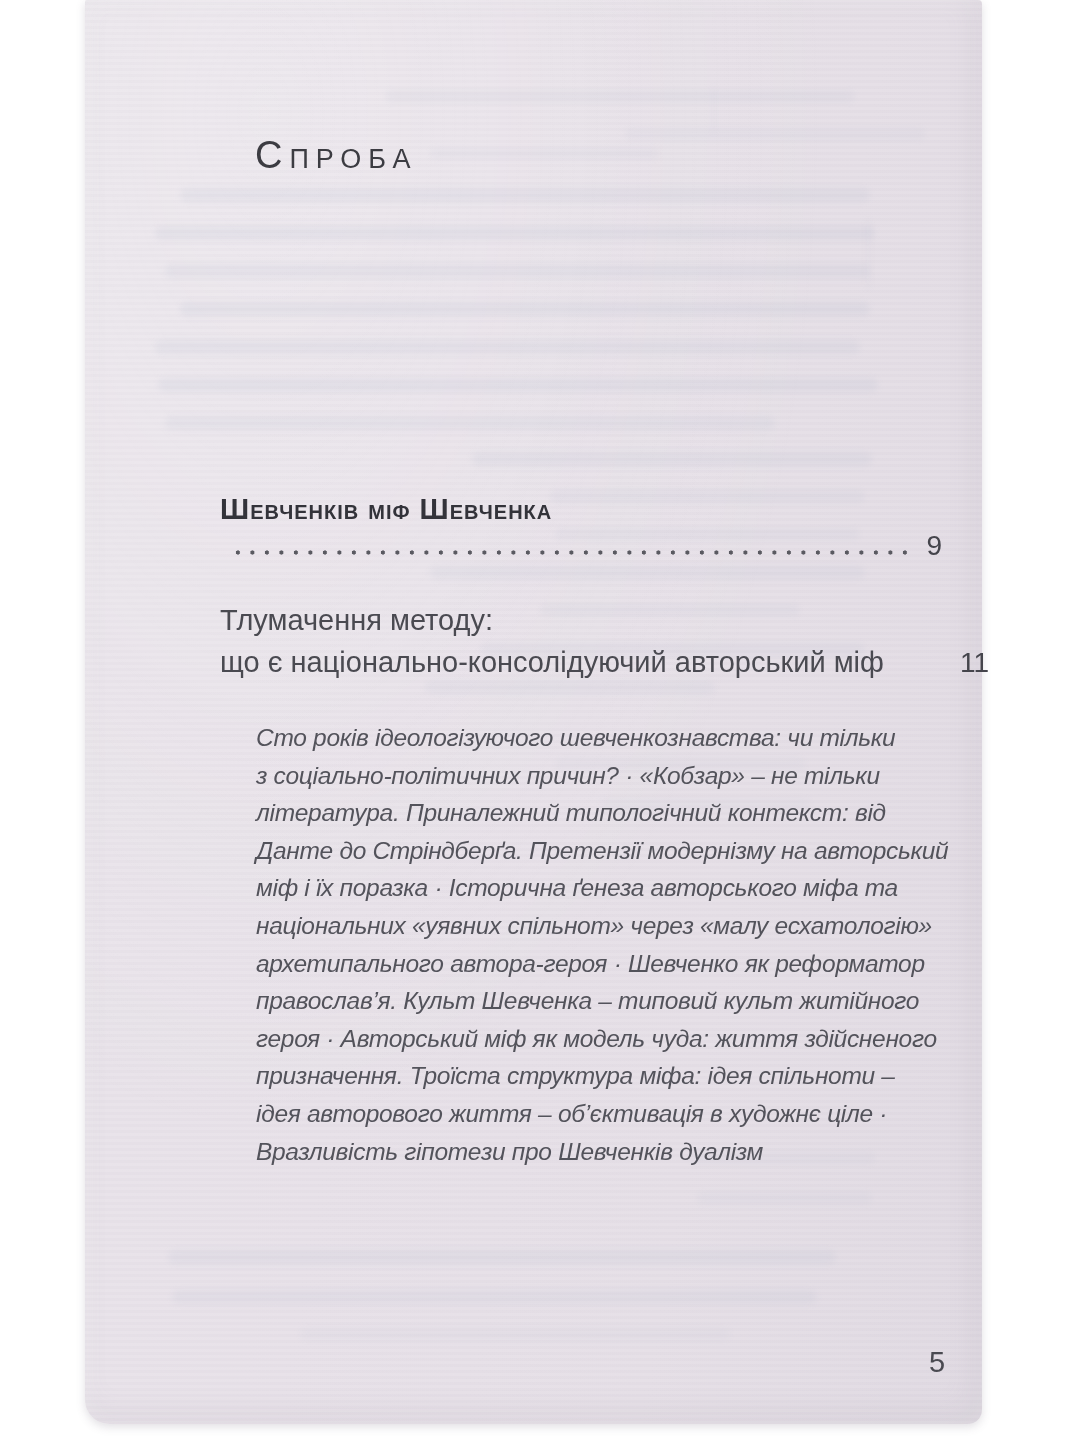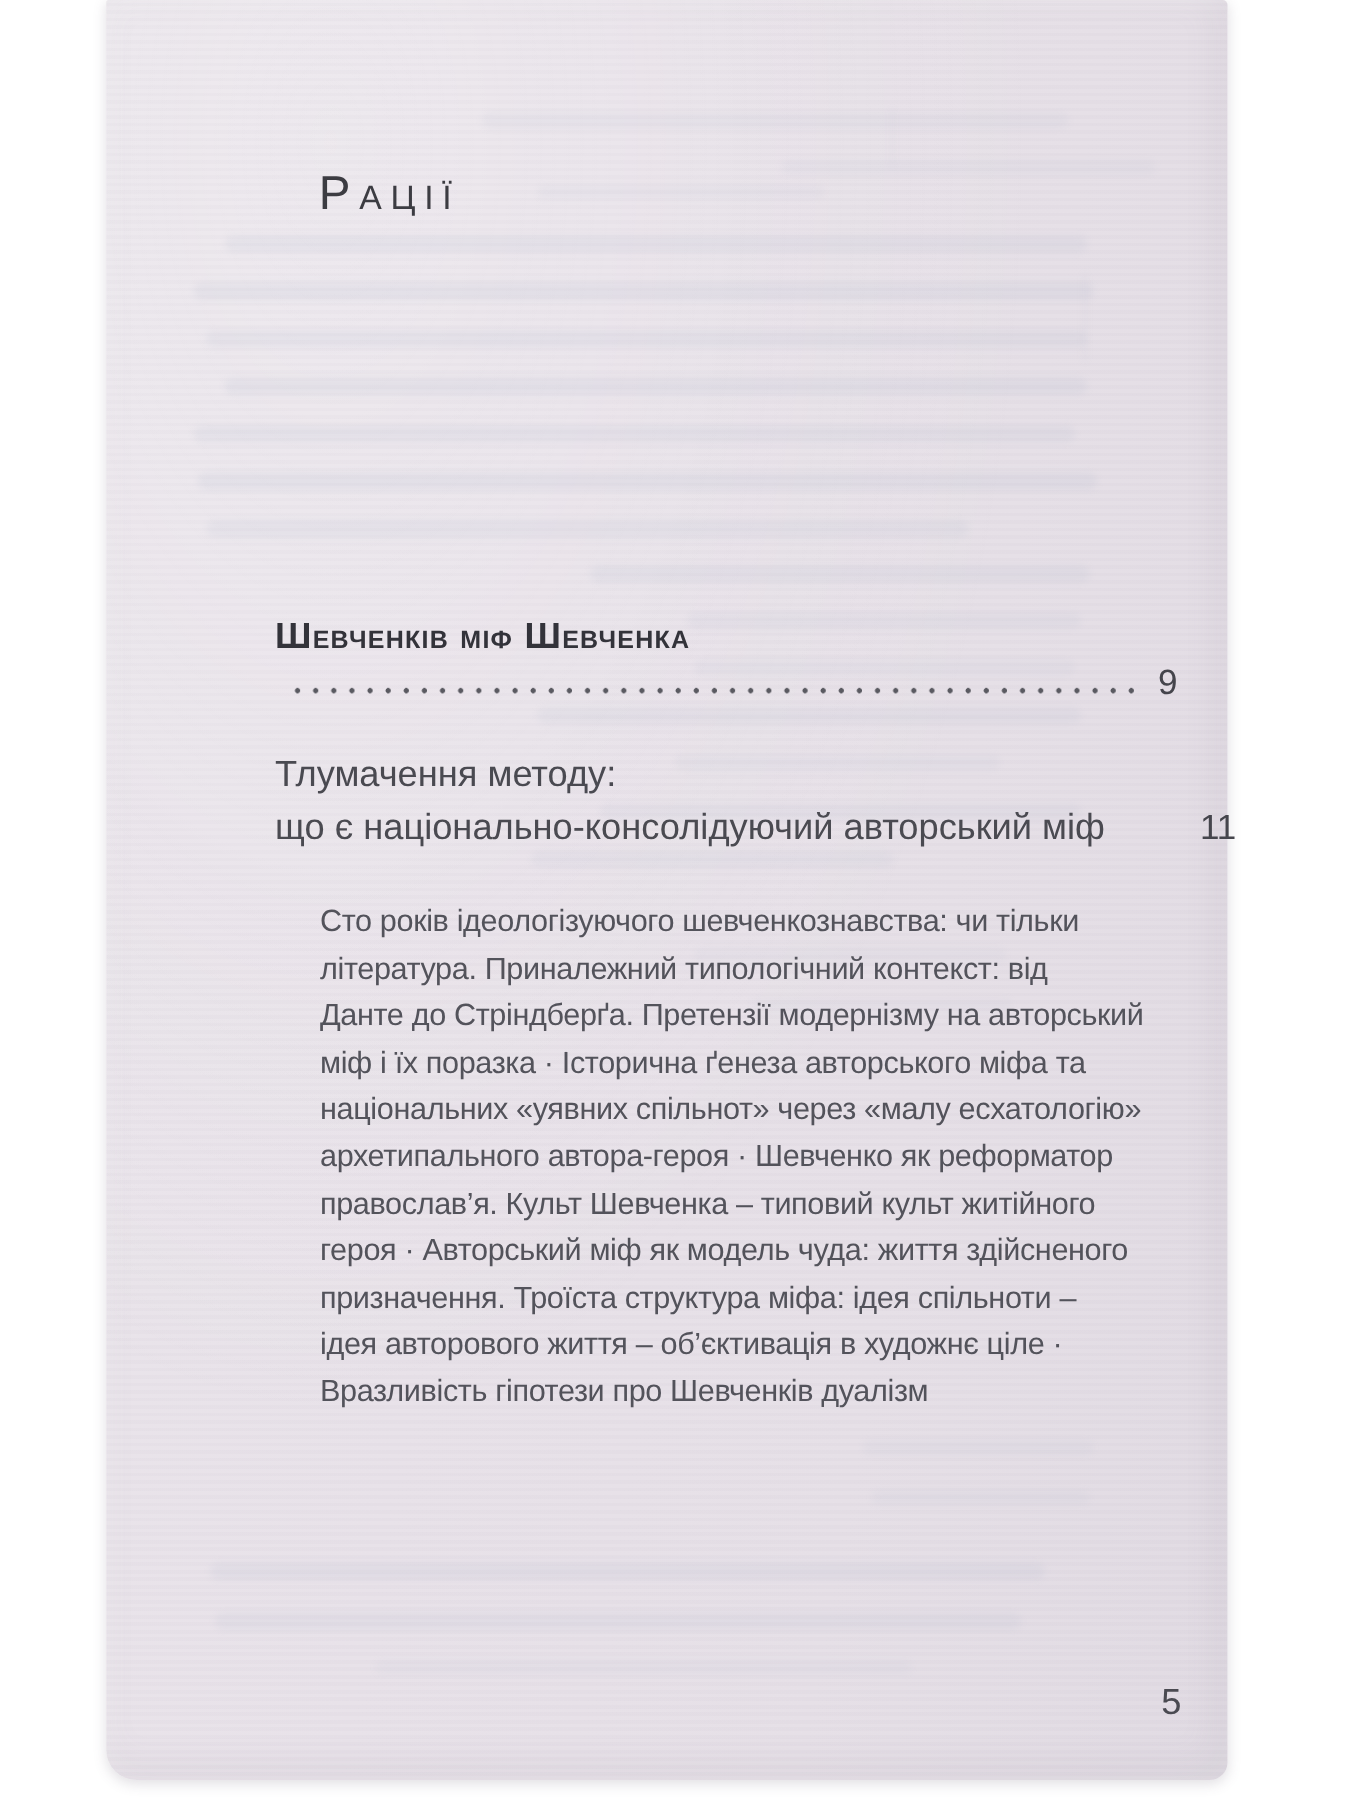--- a/index.html
+++ b/index.html
@@ -88,20 +88,21 @@
     color: #45454c;
   }
   .toc-title-2 {
     left: 135px; top: 604px;
     font-size: 29px;
     color: #4a4a51;
   }
   .annotation {
     position: absolute; z-index: 2;
     left: 171px; top: 719px;
+    font-style: italic;
     font-size: 24.5px;
     line-height: 37.6px;
     letter-spacing: -0.3px;
     color: #53535b;
   }
   .annotation div { white-space: nowrap; }
   .folio {
     left: 844px; top: 1346px;
     font-size: 29px;
     color: #4a4a51;
@@ -133,39 +134,40 @@
       <div class="ghost" style="left: 515px; top: 798px; width: 210px; height: 11px; opacity: 0.05;"></div>
       <div class="ghost" style="left: 605px; top: 1152px; width: 185px; height: 12px; opacity: 0.07;"></div>
       <div class="ghost" style="left: 612px; top: 1192px; width: 175px; height: 12px; opacity: 0.07;"></div>
       <div class="ghost" style="left: 83px; top: 1250px; width: 668px; height: 14px; opacity: 0.11;"></div>
       <div class="ghost" style="left: 87px; top: 1290px; width: 645px; height: 14px; opacity: 0.1;"></div>
       <div class="ghost" style="left: 215px; top: 1328px; width: 430px; height: 12px; opacity: 0.06;"></div>
       <div class="ghost" style="left: 782px; top: 218px; width: 2px; height: 72px; opacity: 0.12;"></div>
       <div class="ghost" style="left: 628px; top: 86px; width: 2px; height: 48px; opacity: 0.1;"></div>
     </div>
 
-  <div class="txt zmist">Рації</div>
+  <div class="txt zmist">Спроба</div>
 
   <div class="txt toc-title-1">Шевченків міф Шевченка</div>
 
   <div class="leader-row row-1">
     <span class="leader"></span>
     <span class="pagenum">9</span>
   </div>
 
   <div class="txt toc-title-2">Тлумачення методу:</div>
 
   <div class="leader-row row-2">
     <span class="rg-label">що є національно-консолідуючий авторський міф</span>
     <span class="leader"></span>
     <span class="pagenum">11</span>
   </div>
 
   <div class="annotation">
     <div>Сто років ідеологізуючого шевченкознавства: чи тільки</div>
+    <div>з соціально-політичних причин? · «Кобзар» – не тільки</div>
     <div>література. Приналежний типологічний контекст: від</div>
     <div>Данте до Стріндберґа. Претензії модернізму на авторський</div>
     <div>міф і їх поразка · Історична ґенеза авторського міфа та</div>
     <div>національних «уявних спільнот» через «малу есхатологію»</div>
     <div>архетипального автора-героя · Шевченко як реформатор</div>
     <div>православ’я. Культ Шевченка – типовий культ житійного</div>
     <div>героя · Авторський міф як модель чуда: життя здійсненого</div>
     <div>призначення. Троїста структура міфа: ідея спільноти –</div>
     <div>ідея авторового життя – об’єктивація в художнє ціле ·</div>
     <div>Вразливість гіпотези про Шевченків дуалізм</div>

